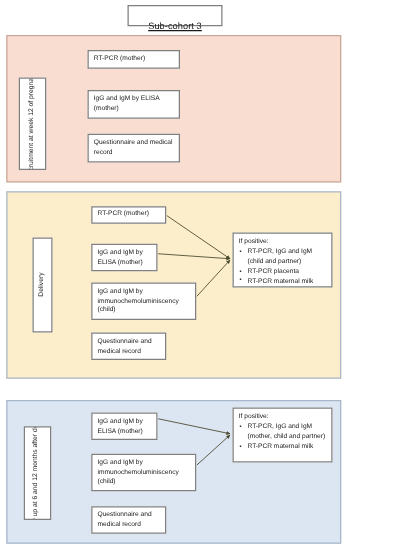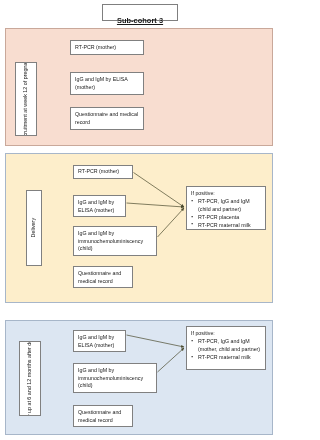--- a/index.html
+++ b/index.html
@@ -24,21 +24,21 @@
     width: 74px;
     height: 15px;
     border: 1px solid #7f7f7f;
     background: #ffffff;
     display: flex;
     align-items: center;
     justify-content: center;
   }
   .title-text {
     font-size: 7.4px;
-    font-weight: bold;
+    font-weight: normal;
     text-decoration: underline;
     letter-spacing: 0.05px;
     white-space: nowrap;
     margin-top: 16px;
   }
 
   
   .panel {
     position: absolute;
     left: 5px;

